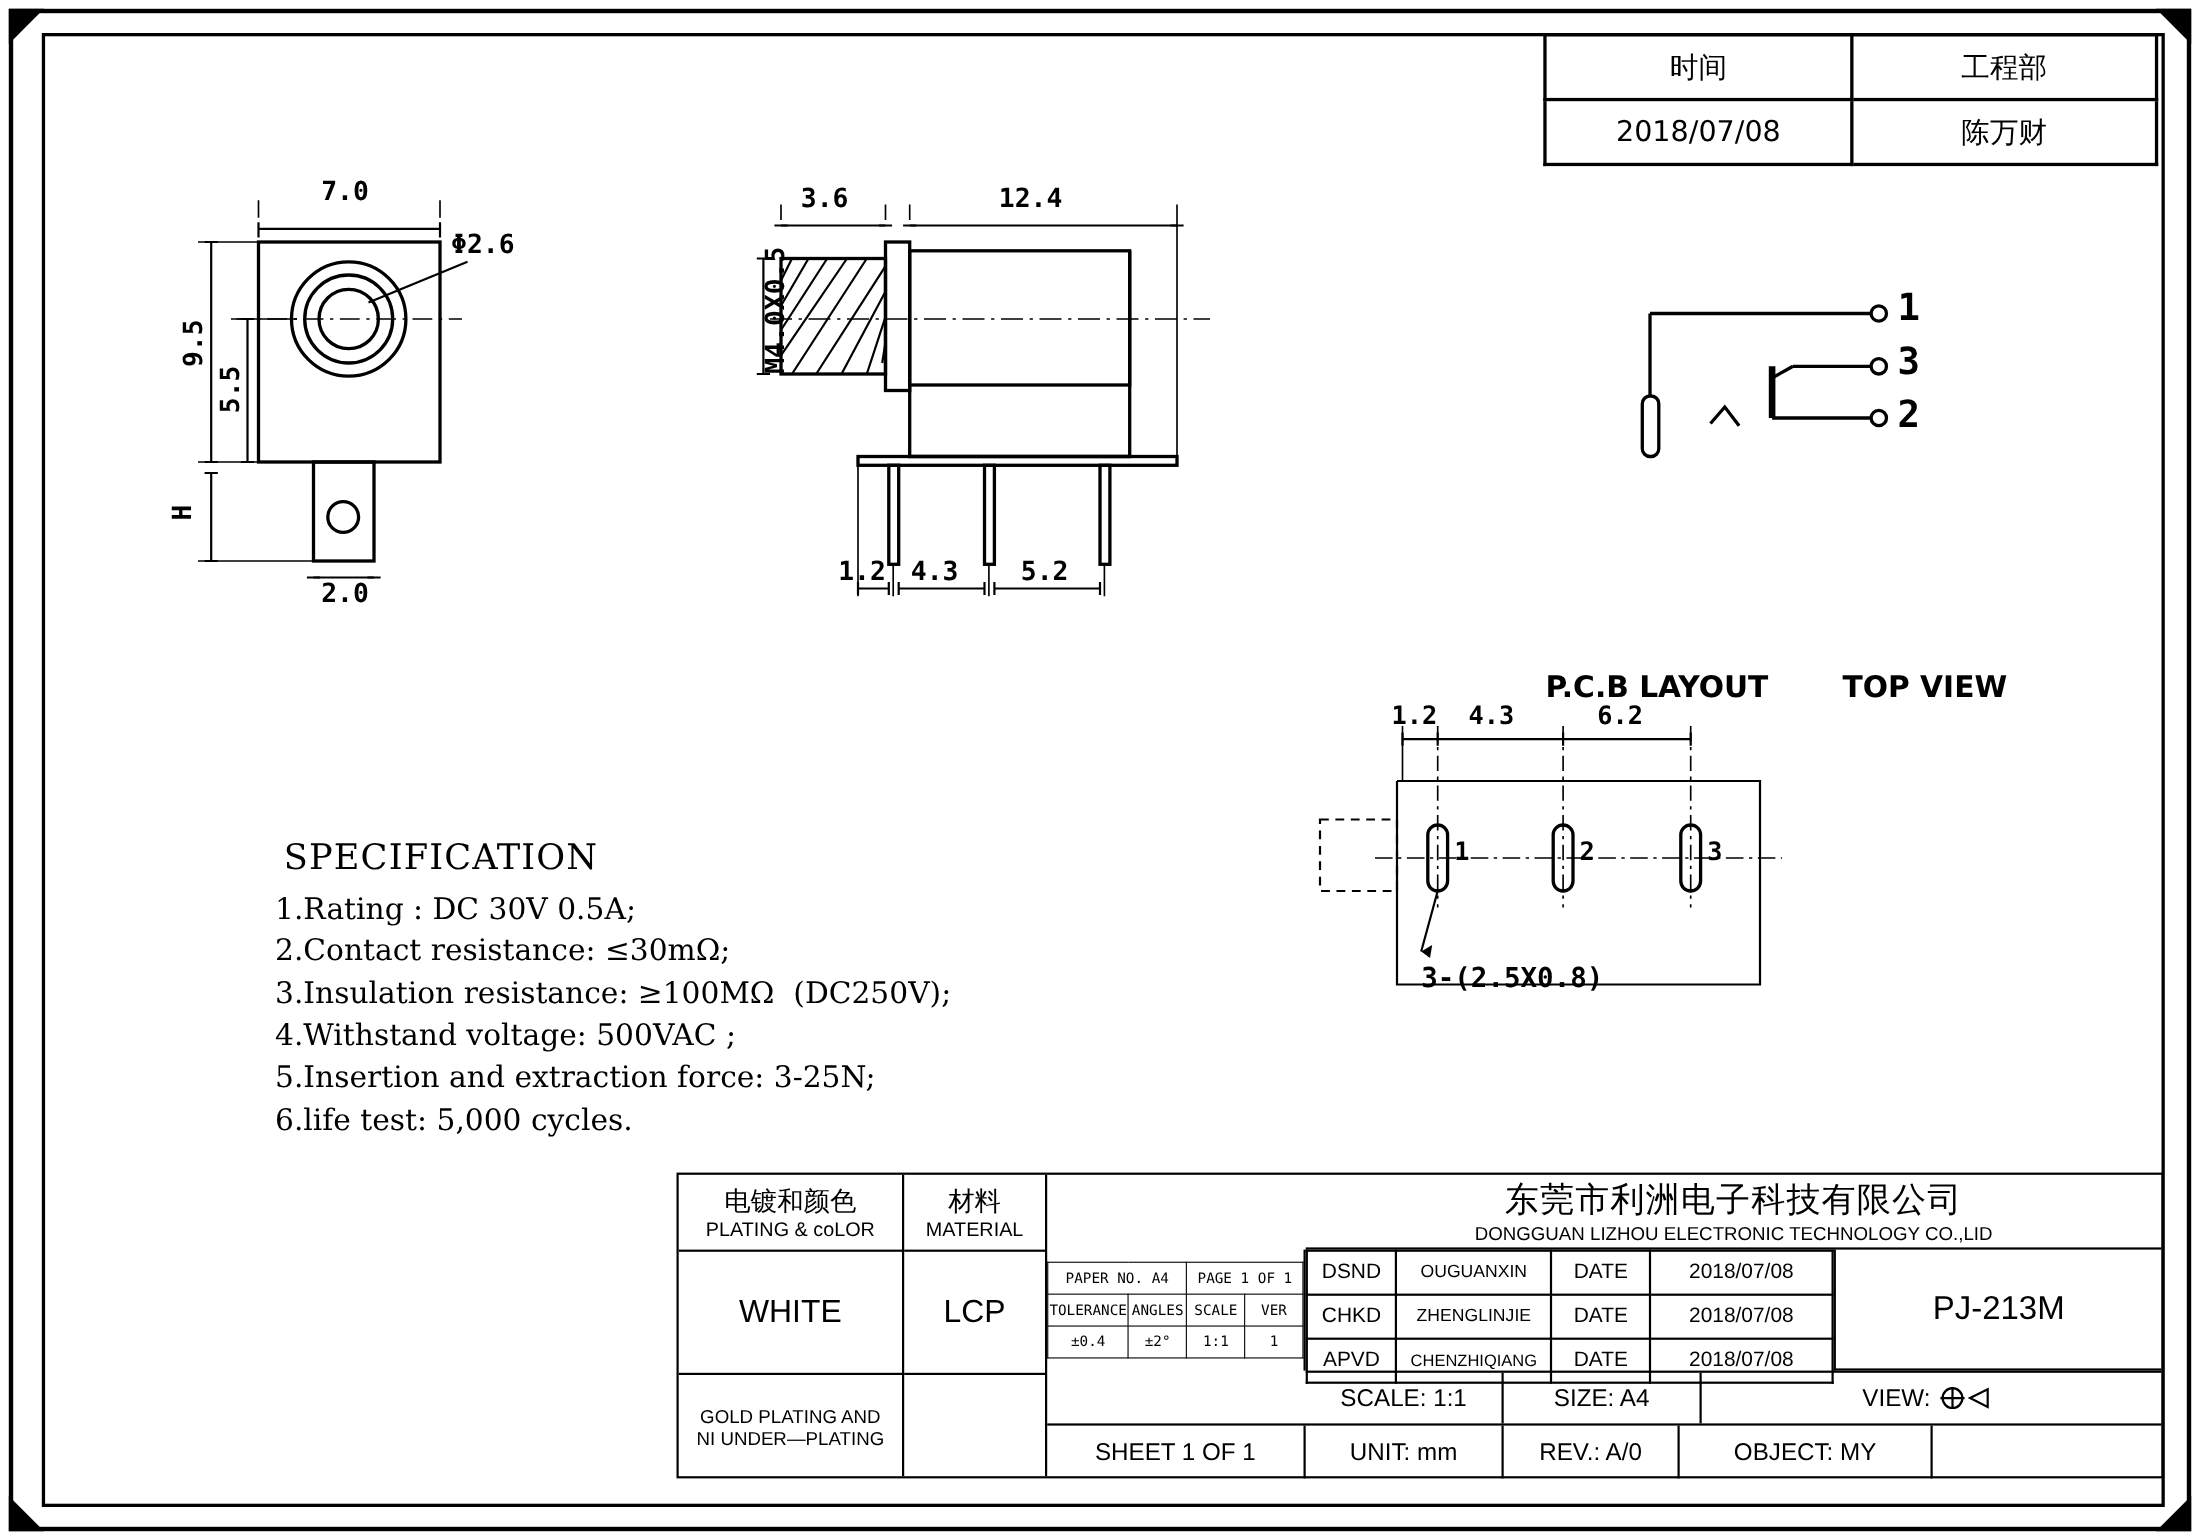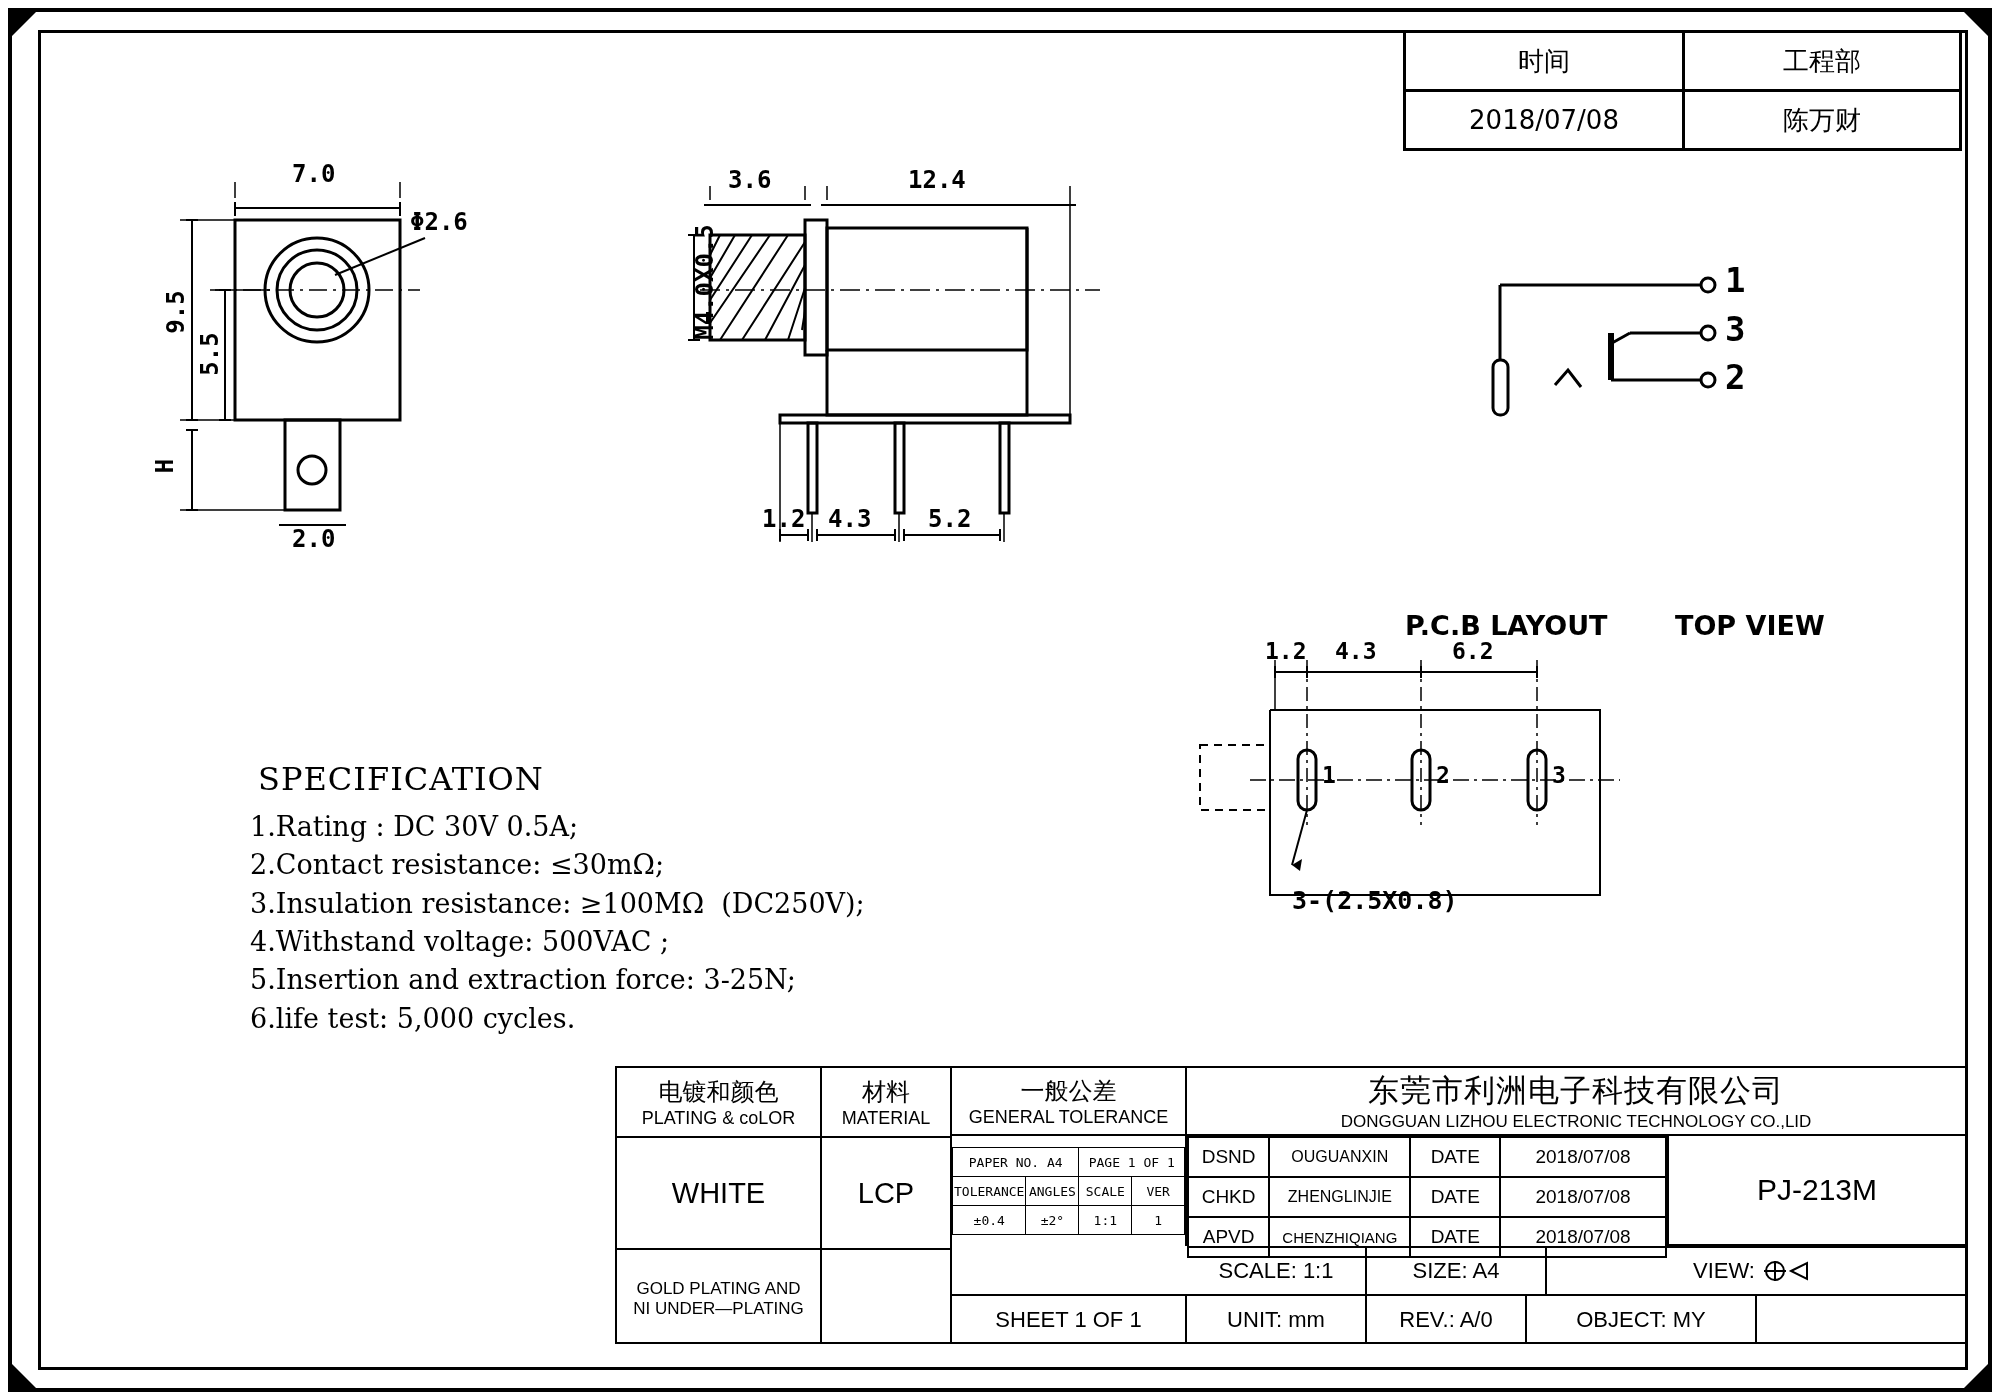--- a/index.html
+++ b/index.html
@@ -213,21 +213,21 @@
 
       <path d="M127 160 L112 215" stroke="#000" stroke-width="2"></path>
       <path d="M112 215 l10 -6 l-2 12 z" fill="#000"></path>
     </svg>
     <div class="dim" style="left:85px;top:-12px;font-size:23px;">1.2</div>
     <div class="dim" style="left:155px;top:-12px;font-size:23px;">4.3</div>
     <div class="dim" style="left:272px;top:-12px;font-size:23px;">6.2</div>
     <div class="dim" style="left:142px;top:112px;font-size:23px;">1</div>
     <div class="dim" style="left:256px;top:112px;font-size:23px;">2</div>
     <div class="dim" style="left:372px;top:112px;font-size:23px;">3</div>
-    <div class="dim" style="left:112px;top:236px;font-size:25px;">3-(2.5X0.8)</div>
+    <div class="dim" style="left:112px;top:224px;font-size:25px;">3-(2.5X0.8)</div>
   </div>
 
   <div class="spec">
     <div class="h">SPECIFICATION</div>
     <div class="l">1.Rating : DC 30V 0.5A;</div>
     <div class="l">2.Contact resistance: ≤30mΩ;</div>
     <div class="l">3.Insulation resistance: ≥100MΩ  (DC250V);</div>
     <div class="l">4.Withstand voltage: 500VAC ;</div>
     <div class="l">5.Insertion and extraction force: 3-25N;</div>
     <div class="l">6.life test: 5,000 cycles.</div>
@@ -253,24 +253,20 @@
       <div class="cellc" style="height:68px;border-bottom:2px solid #000;">
         <div class="hdr-zh">材料</div>
         <div class="hdr-en">MATERIAL</div>
       </div>
       <div class="cellc" style="height:110px;border-bottom:2px solid #000;">
         <div class="big">LCP</div>
       </div>
       <div class="cellc" style="height:98px;"></div>
     </div>
 
-    <div class="tol-head cellc">
-      <div class="hdr-zh">一般公差</div>
-      <div class="hdr-en">GENERAL TOLERANCE</div>
-    </div>
 
     <div class="comp">
       <div class="zh">东莞市利洲电子科技有限公司</div>
       <div class="en">DONGGUAN LIZHOU ELECTRONIC TECHNOLOGY CO.,LID</div>
     </div>
 
     <div style="position:absolute;left:335px;top:68px;width:235px;height:110px;border-right:2px solid #000;box-sizing:border-box;display:flex;align-items:center;justify-content:center;">
       <table class="mini">
         <tbody>
             <tr>

